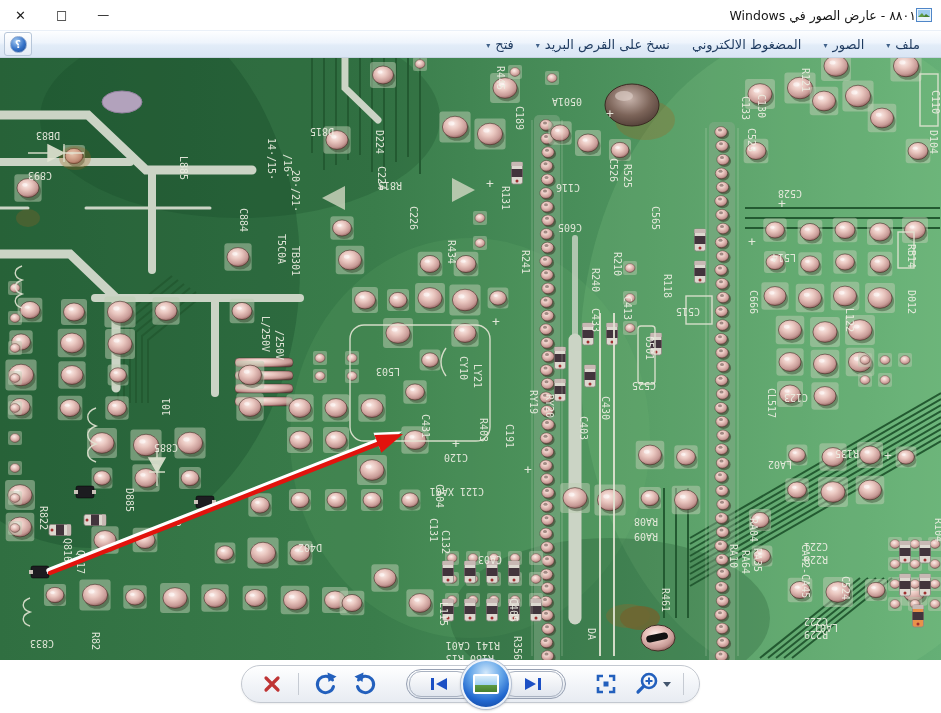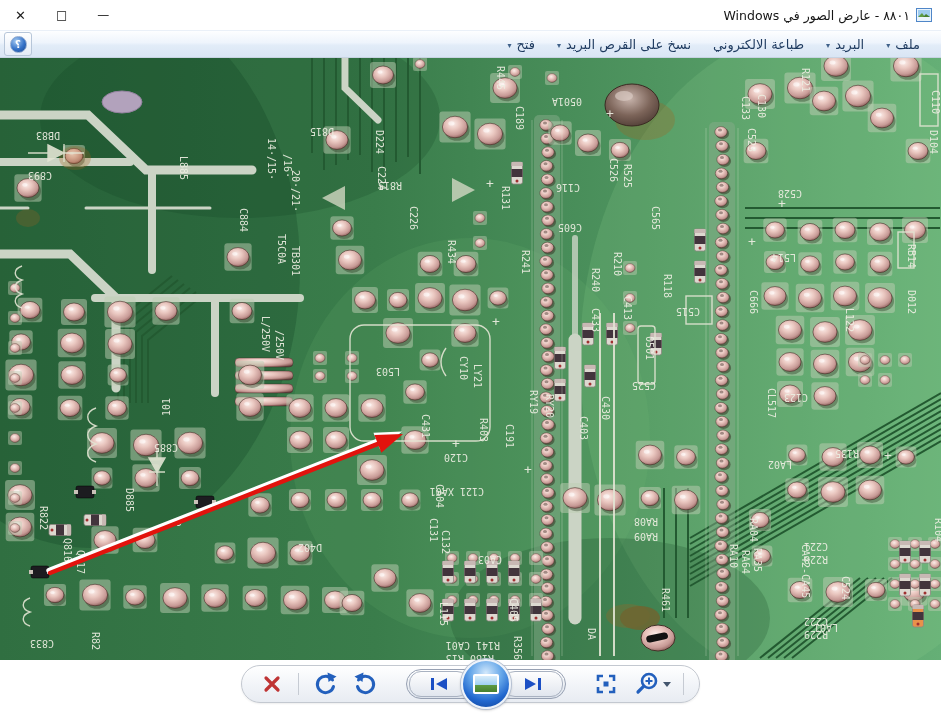--- a/index.html
+++ b/index.html
@@ -6,21 +6,21 @@
   body{width:941px;height:713px;overflow:hidden;background:#fff;
        font-family:"DejaVu Sans",sans-serif;-webkit-font-smoothing:antialiased}
   .window{width:941px;height:713px;display:flex;flex-direction:column}
 
   
   .titlebar{height:30px;background:#fff;display:flex;align-items:center;flex:0 0 auto}
   .win-controls{display:flex;align-items:center;gap:30px;padding-left:15px}
   .win-btn{font-size:13px;color:#1b1b1b;line-height:1;cursor:default}
   .win-btn.max{font-size:12px;margin-top:-1px}
   .win-btn.min{font-size:12px;letter-spacing:-1px}
-  .title-group{margin-left:auto;display:flex;align-items:center;gap:6px;padding-right:9px;direction:rtl}
+  .title-group{margin-left:auto;display:flex;align-items:center;gap:0;padding-right:9px;direction:rtl}
   .title-text{font-size:12.5px;color:#151515;direction:rtl;unicode-bidi:plaintext}
 
   
   .toolbar{height:28px;flex:0 0 auto;box-sizing:border-box;
     background:linear-gradient(#fdfeff,#eef4fc 45%,#e2ecf8 55%,#d9e5f4);
     border-top:1px solid #eaf0f8;border-bottom:1px solid #c7d3e2;
     display:flex;align-items:center;justify-content:space-between}
   .help-btn{width:26px;height:22px;margin-left:4px;border:1px solid #b7c6d9;border-radius:3px;
     background:linear-gradient(#ffffff,#e4ecf7);display:flex;align-items:center;justify-content:center}
   .help-orb{width:15px;height:15px;border-radius:50%;border:1px solid #8fa9cf;color:#fff;
@@ -82,25 +82,25 @@
   <div class="toolbar">
     <div class="help-btn">
       <span class="help-orb">؟</span>
     </div>
     <div class="menu-items">
         <span class="menu-item">
           <span>ملف</span>
           <span class="arrow">▾</span>
         </span>
         <span class="menu-item">
-          <span>البريد</span>
+          <span>الصور</span>
           <span class="arrow">▾</span>
         </span>
         <span class="menu-item">
-          <span>طباعة الالكتروني</span>
+          <span>المضغوط الالكتروني</span>
         </span>
         <span class="menu-item">
           <span>نسخ على القرص البريد</span>
           <span class="arrow">▾</span>
         </span>
         <span class="menu-item">
           <span>فتح</span>
           <span class="arrow">▾</span>
         </span>
       </div>

